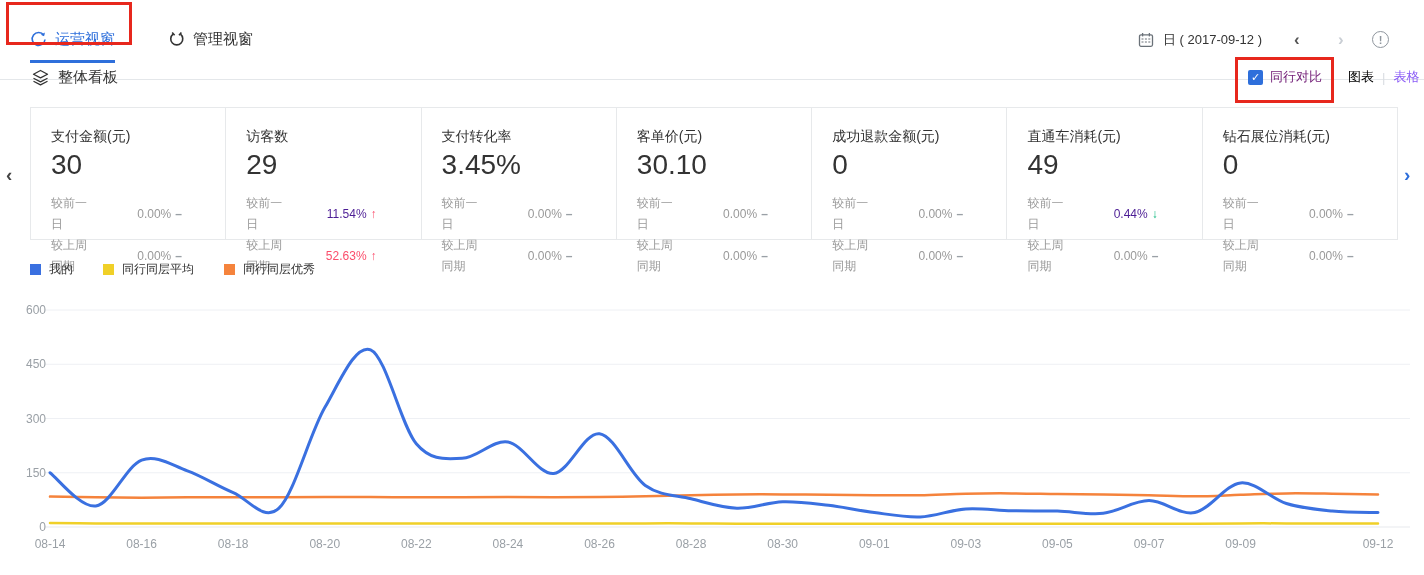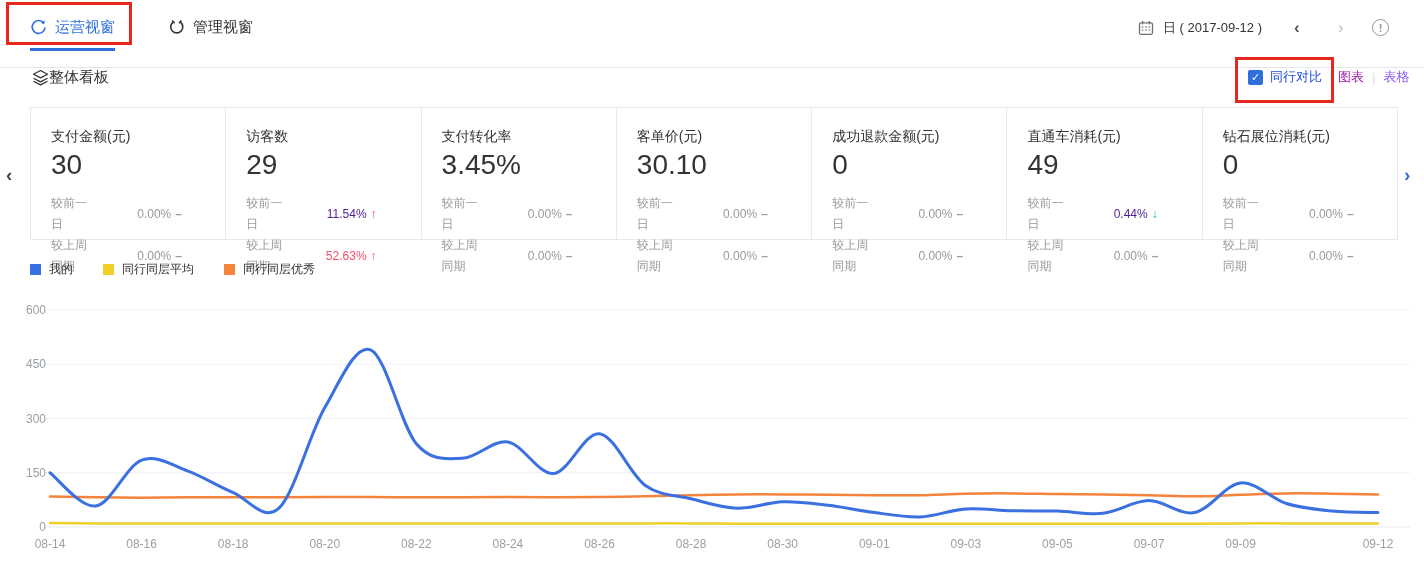--- a/index.html
+++ b/index.html
@@ -1,45 +1,45 @@
 <!DOCTYPE html>
 <html><head>
 <meta charset="utf-8">
 <style>
   * { margin:0; padding:0; box-sizing:border-box; }
   html,body { width:1424px; height:575px; background:#fff; overflow:hidden;
               font-family:"Liberation Sans","DejaVu Sans",sans-serif; color:#333; }
 
   
-  #topnav { position:absolute; left:0; top:4px; width:1424px; height:64px; background:#fff; border-bottom:1px solid #e4e7ea; }
+  #topnav { position:absolute; left:0; top:16px; width:1424px; height:64px; background:#fff; border-bottom:1px solid #e4e7ea; }
   .tab { position:absolute; top:0; height:47px; display:flex; align-items:center; gap:8px; font-size:15px; cursor:pointer; }
   .tab .underline { position:absolute; left:0; right:0; bottom:0; height:3px; background:#2e6fdb; }
   #tab-op { left:30px; color:#2e6fdb; }
   #tab-mg { left:168px; color:#333;justify-content:flex-end; }
   .nav-right { position:absolute; top:0; height:47px; display:flex; align-items:center; }
   #date-group { left:1138px; gap:9px; font-size:13px; color:#333; }
   .chev { font-size:17px; font-weight:bold; width:20px; text-align:center; cursor:pointer; }
   #nav-chev-l { left:1294px; color:#555; }
   #nav-chev-r { left:1338px; color:#c9ced4; }
   #info-btn { left:1372px; }
   .info-circle { width:17px; height:17px; border:1.4px solid #8f969e; border-radius:50%; color:#8f969e;
                  font-size:11px; font-weight:bold; display:flex; align-items:center; justify-content:center; }
 
   
   .annot { position:absolute; border:3px solid #e7271d; pointer-events:none; z-index:50; }
   #annot-tab { left:6px; top:2px; width:126px; height:43px; }
   #annot-compare { left:1235px; top:57px; width:99px; height:46px; }
 
   
-  #board-header { position:absolute; left:32px; top:68px; display:flex; align-items:center; font-size:15px; color:#333; }
+  #board-header { position:absolute; left:32px; top:68px; display:flex; align-items:center; gap:9px; font-size:15px; color:#333; }
   #board-controls { position:absolute; top:68px; left:1248px; display:flex; align-items:center; font-size:13px; }
   .checkbox { width:15px; height:15px; background:#2e6fdb; border-radius:2px; color:#fff; font-size:11px;
               display:flex; align-items:center; justify-content:center; cursor:pointer; }
-  #compare-label { margin-left:7px; color:#1d4ed8; }
-  #view-chart { margin-left:16px; color:#a21caf; cursor:pointer; }
+  #compare-label { margin-left:7px; color:#701a75; }
+  #view-chart { margin-left:26px; color:#000000; cursor:pointer; }
   .vt-divider { margin:0 8px; color:#d9dde1; }
   #view-table { color:#8b5cf6; cursor:pointer; }
 
   
   #cards { position:absolute; left:30px; top:107px; width:1368px; height:133px; border:1px solid #e7e9eb; display:flex; }
   .card { flex:1 1 0; border-right:1px solid #e7e9eb; padding:20px 40px 0 20px; }
   .card:last-child { border-right:none; }
   .card .c-label { font-size:14px; color:#333; }
   .card .c-value { font-size:28px; color:#333; margin:3px 0 12px; }
   .c-row { display:flex; justify-content:center; align-items:center; font-size:12px; color:#999; line-height:21px; }

